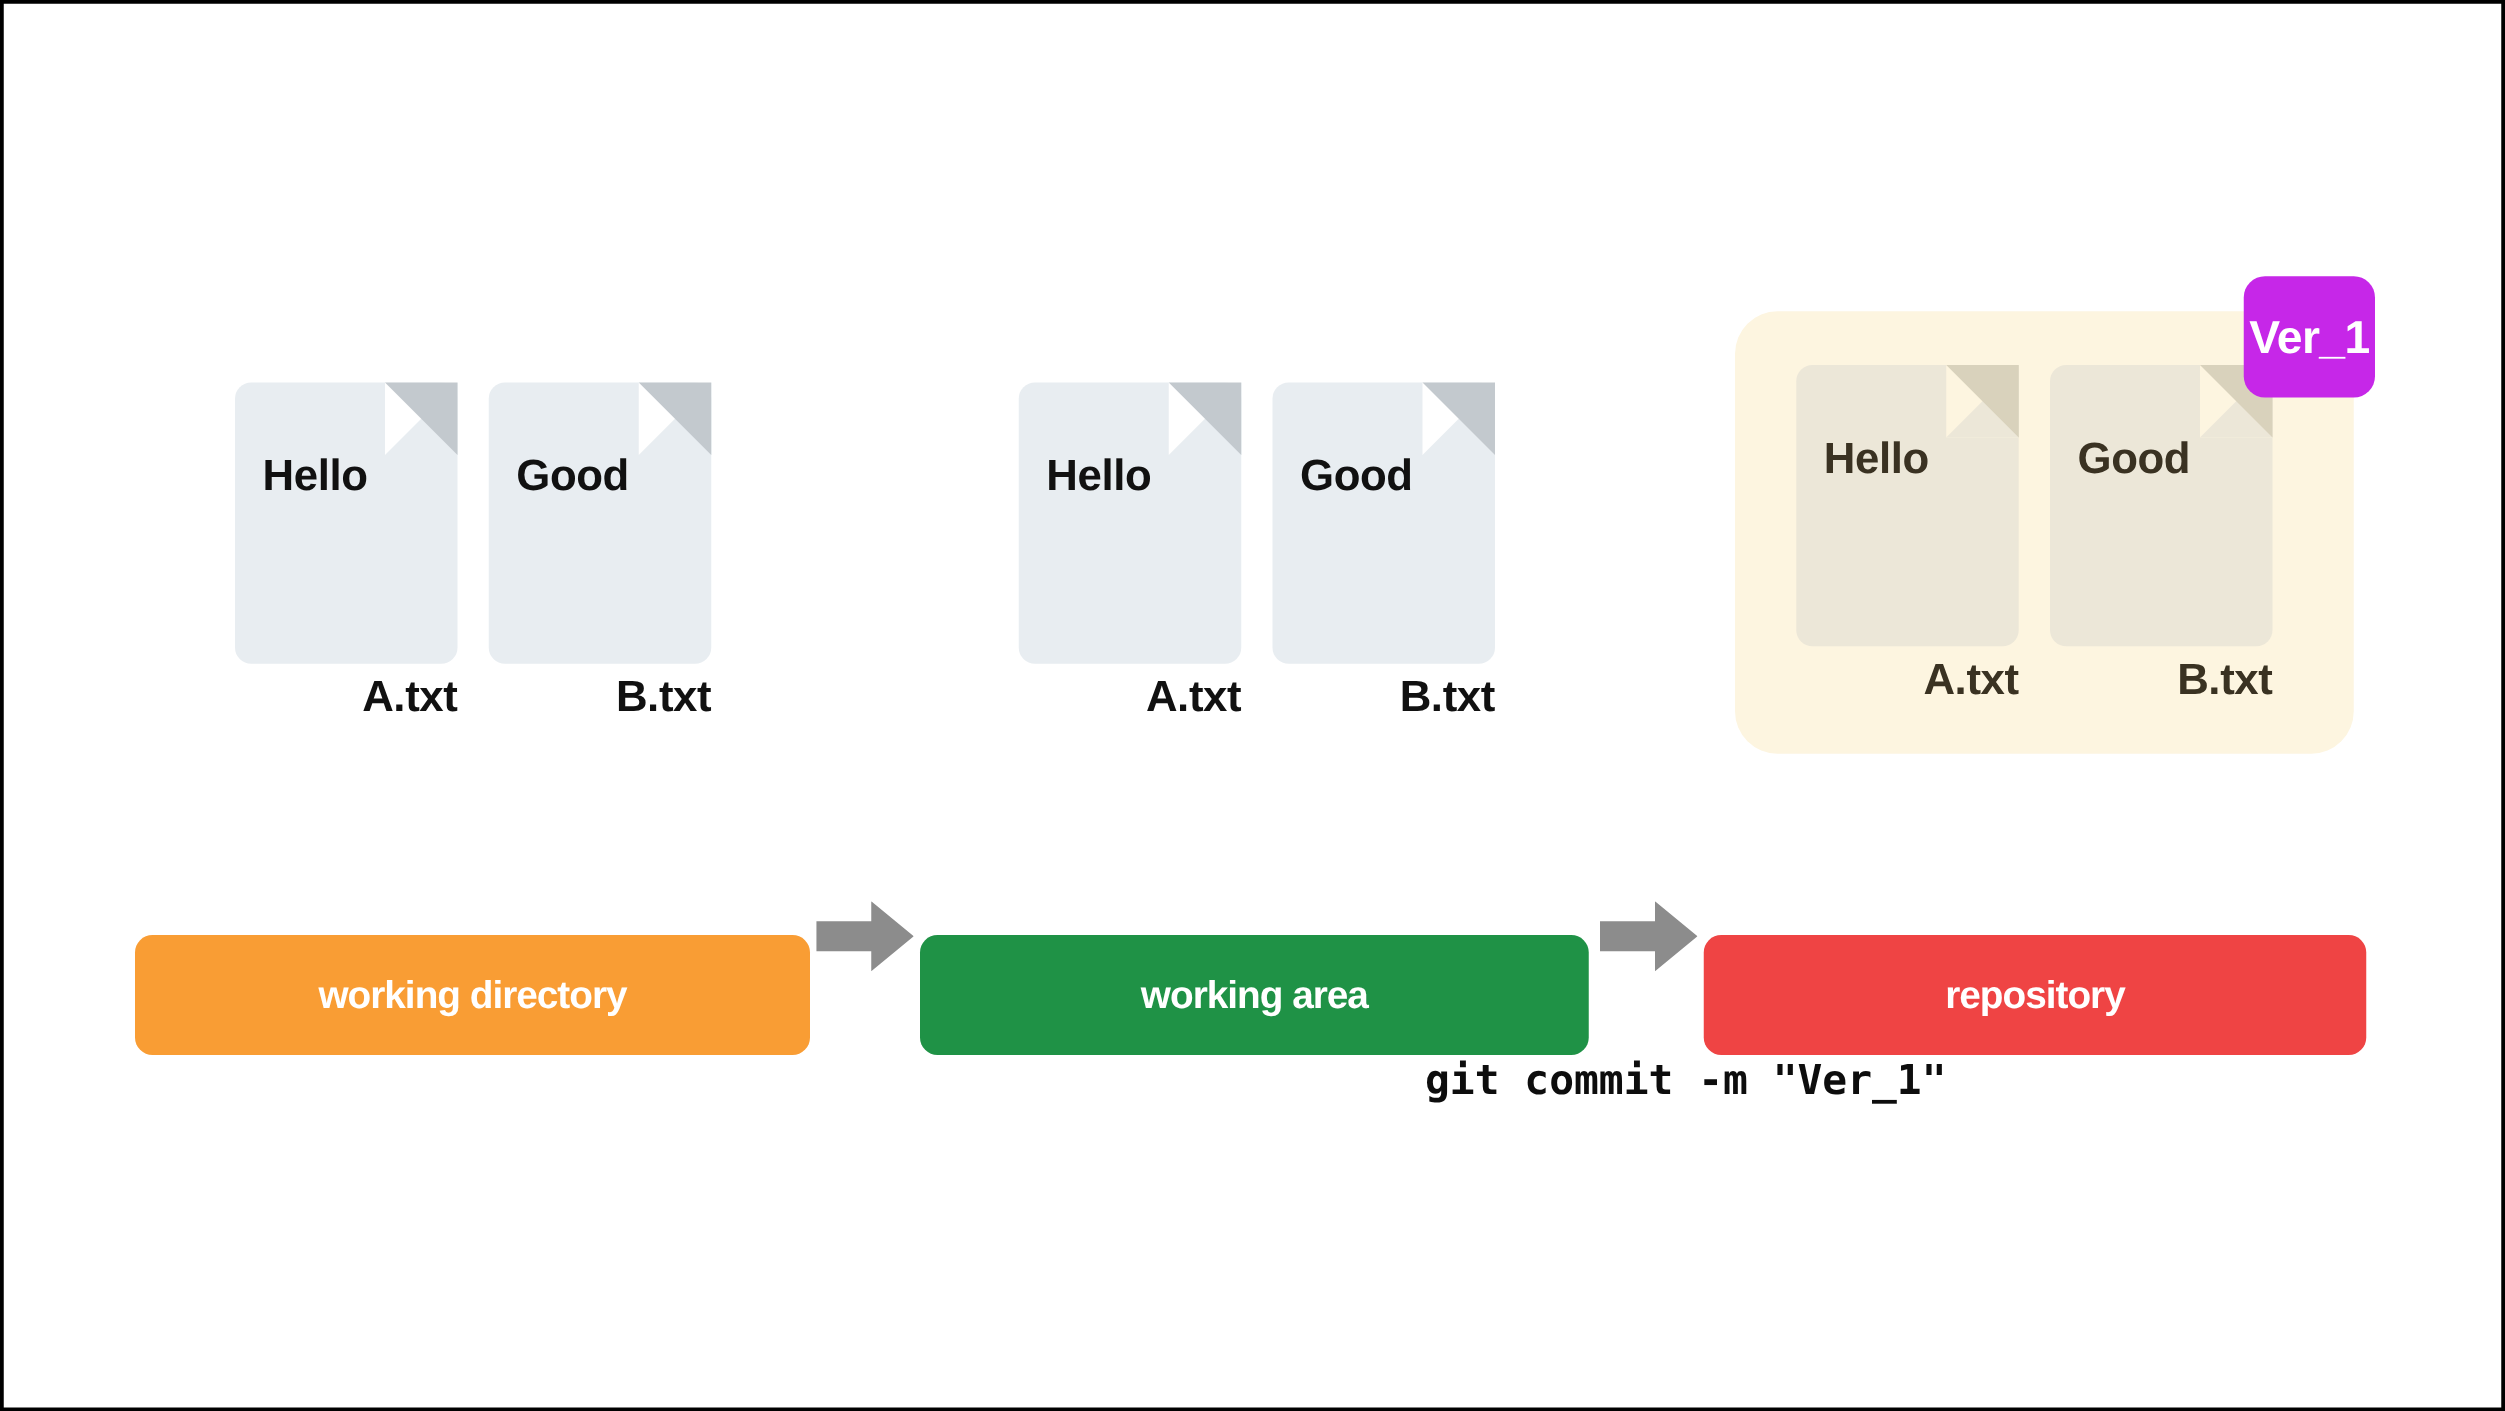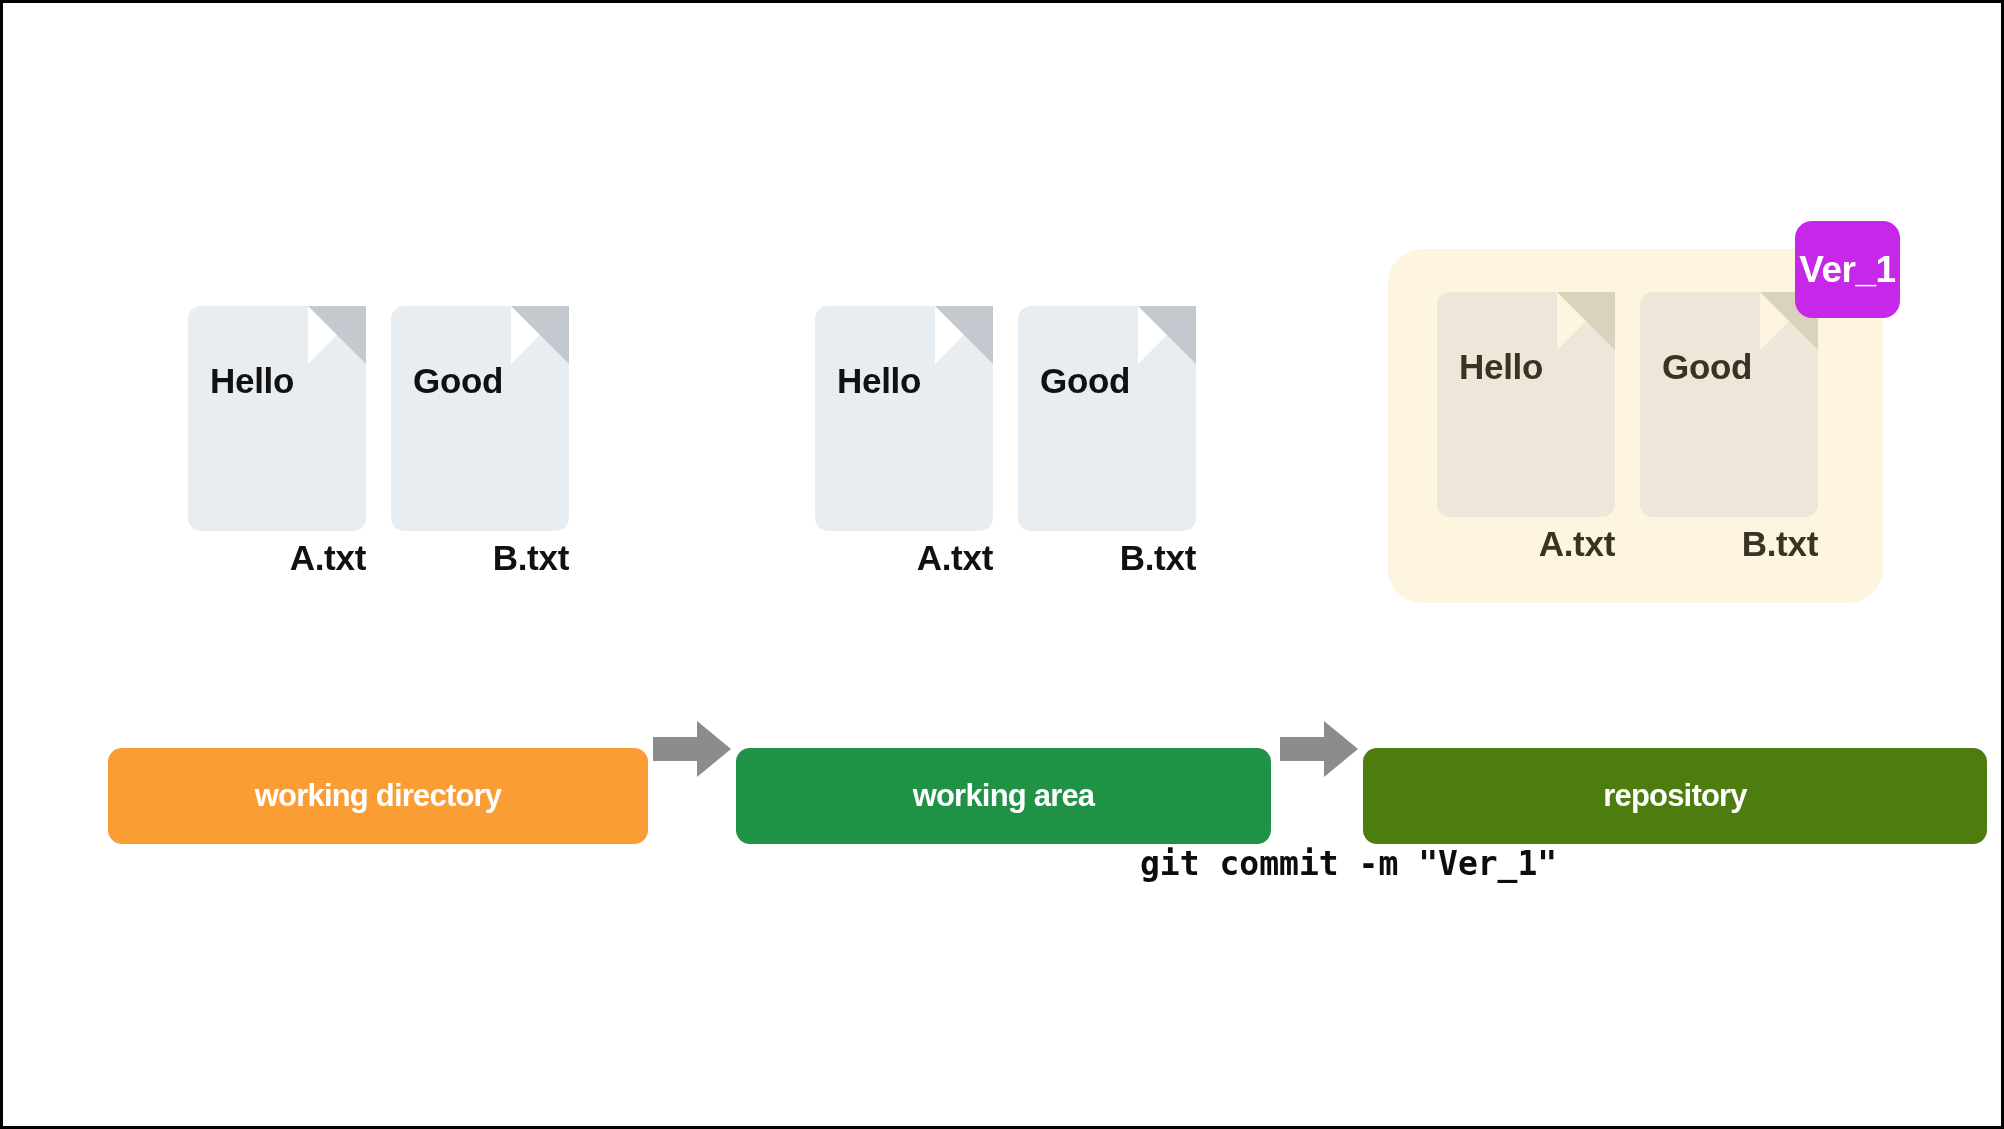--- a/index.html
+++ b/index.html
@@ -134,21 +134,21 @@
     align-items: center;
     justify-content: center;
     color: #ffffff;
     font-size: 31px;
     font-weight: bold;
     letter-spacing: -0.8px;
     margin-top: 48px;
   }
   #box-working { left: 105px;  width: 540px; background: #f99d34; }
   #box-staging { left: 733px;  width: 535px; background: #1f9246; }
-  #box-repository { left: 1360px; width: 624px; background: #4d7c0f; }
+  #box-repository { left: 1360px; width: 530px; background: #ef4444; }
 
   
   .block-arrow {
     position: absolute;
     top: 718px;
     width: 78px;
     height: 56px;
   }
   #arrow-1 { left: 650px; }
   #arrow-2 { left: 1277px; }

